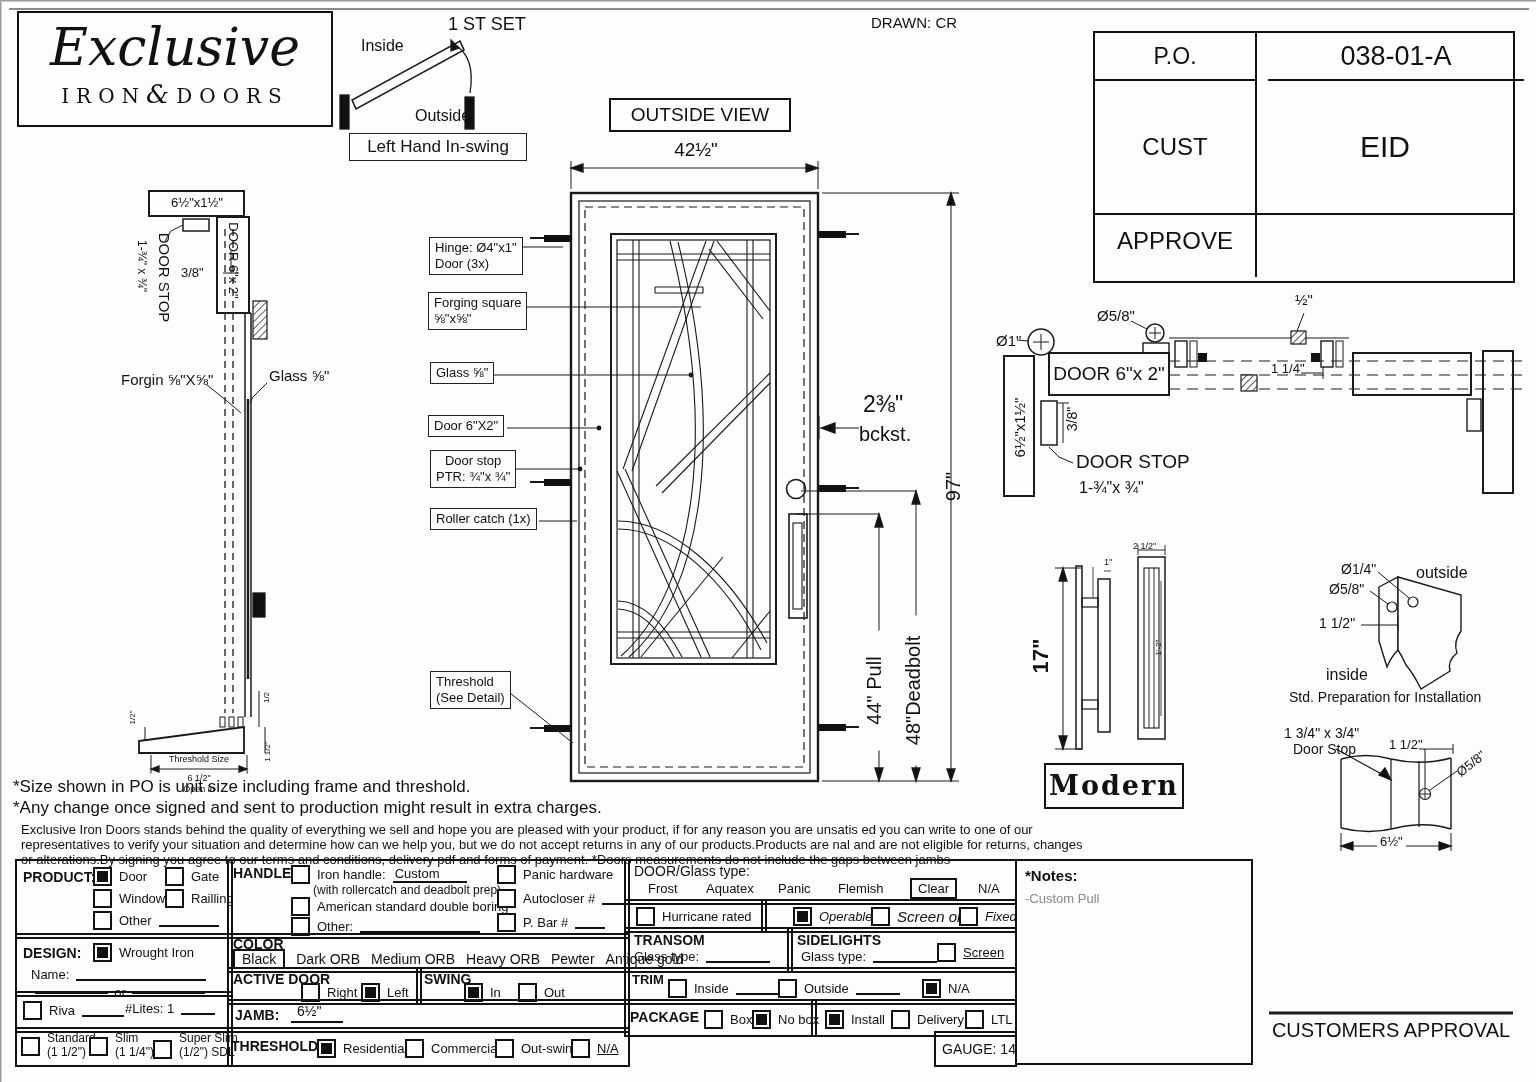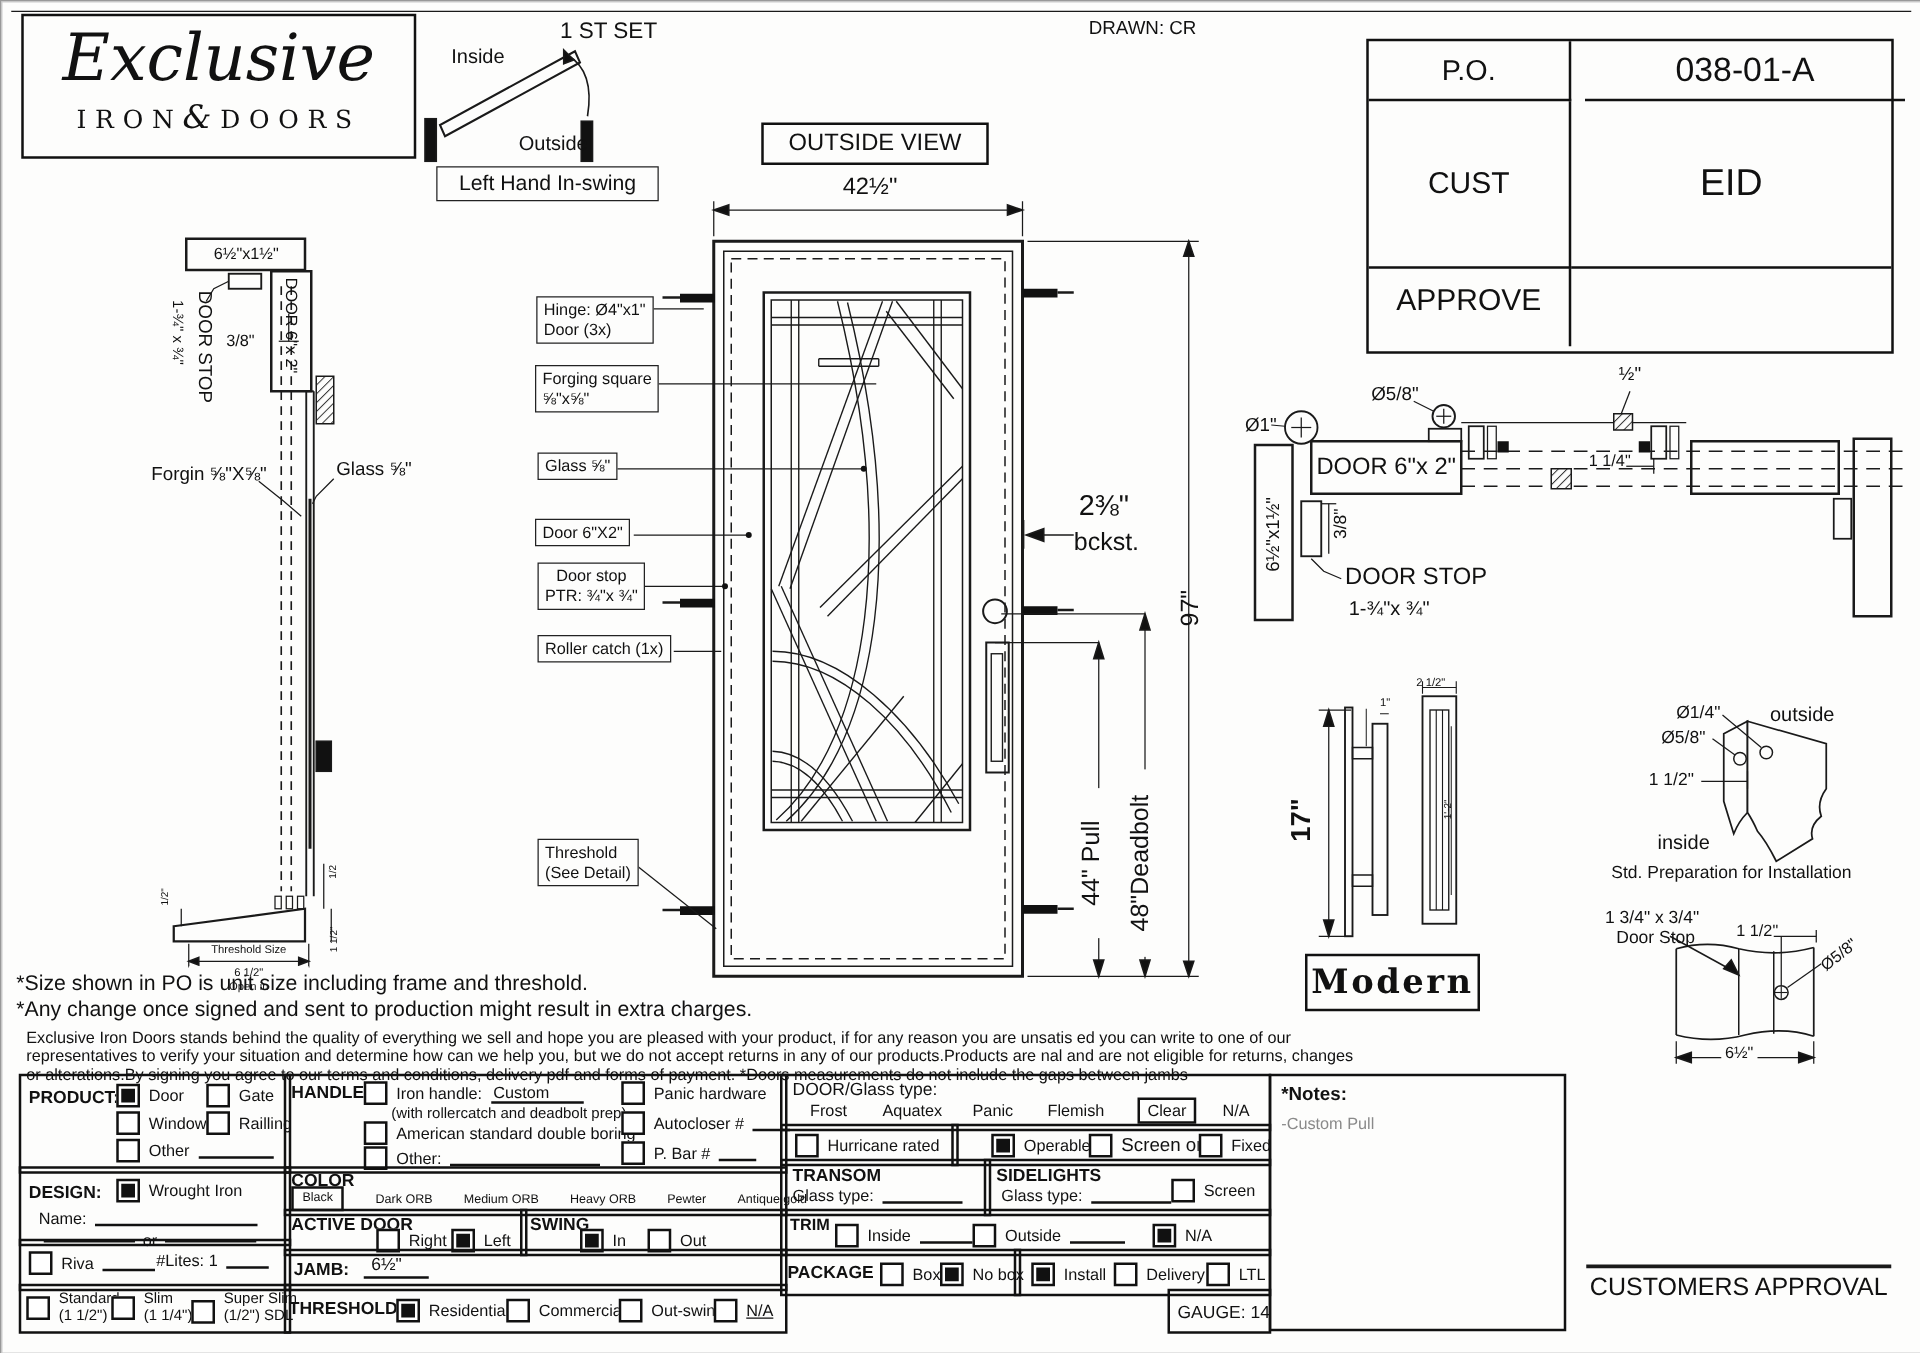--- a/index.html
+++ b/index.html
@@ -455,21 +455,21 @@
         <span class="ul" style="width:30px;"></span>
       </label>
     <label class="opt" style="left:268px;top:52px;">
         <span class="cb"></span>
         <span>P. Bar #</span>
         <span class="ul" style="width:30px;"></span>
       </label>
   </div>
   <div class="cell" style="left:226px;top:932px;width:399px;height:36px;">
     <span class="abs seclab" style="left:4px;top:1px;">COLOR</span>
-    <div class="abs" style="left:4px;top:14px;width:390px;display:flex;align-items:center;gap:25px;font-size:10px;white-space:nowrap;">
+    <div class="abs" style="left:4px;top:14px;width:390px;display:flex;align-items:center;gap:11px;font-size:14px;white-space:nowrap;">
       <span style="border:2px solid #111;padding:0 7px;line-height:16px;">Black</span>
       <span>Dark ORB</span>
       <span>Medium ORB</span>
       <span>Heavy ORB</span>
       <span>Pewter</span>
       <span>Antique gold</span>
     </div>
   </div>
   <div class="cell" style="left:226px;top:966px;width:191px;height:34px;">
     <span class="abs seclab" style="left:4px;top:2px;">ACTIVE DOOR</span>
@@ -525,21 +525,21 @@
     <span class="abs lbl" style="left:212px;top:20px;">Flemish</span>
     <span class="abs lbl" style="left:284px;top:17px;border:2px solid #111;padding:0 6px;line-height:17px;">Clear</span>
     <span class="abs lbl" style="left:352px;top:20px;">N/A</span>
   </div>
   <div class="cell" style="left:623px;top:898px;width:139px;height:30px;">
     <label class="opt" style="left:10px;top:6px;">
         <span class="cb"></span>
         <span>Hurricane rated</span>
       </label>
   </div>
-  <div class="cell" style="left:760px;top:898px;width:252px;height:30px;">
+  <div class="cell" style="left:760px;top:898px;width:252px;height:30px;font-style:italic;">
     <label class="opt" style="left:30px;top:6px;">
         <span class="cb checked"></span>
         <span>Operable</span>
       </label>
     <label class="opt" style="left:108px;top:6px;">
         <span class="cb"></span>
         <span style="font-size:15px;">Screen or</span>
       </label>
     <label class="opt" style="left:196px;top:6px;">
         <span class="cb"></span>
@@ -552,21 +552,21 @@
         <span>Glass type:</span>
         <span class="ul" style="width:64px;"></span>
       </label>
   </div>
   <div class="cell" style="left:786px;top:926px;width:226px;height:42px;">
     <span class="abs seclab" style="left:8px;top:3px;">SIDELIGHTS</span>
     <label class="opt" style="left:12px;top:20px;">
         <span>Glass type:</span>
         <span class="ul" style="width:64px;"></span>
       </label>
-    <label class="opt" style="left:148px;top:14px;">
+    <label class="opt" style="left:148px;top:14px;text-decoration:underline;">
         <span class="cb"></span>
         <span>Screen</span>
       </label>
   </div>
   <div class="cell" style="left:623px;top:966px;width:389px;height:34px;">
     <span class="abs seclab" style="left:6px;top:3px;font-size:13px;">TRIM</span>
     <label class="opt" style="left:42px;top:10px;">
         <span class="cb"></span>
         <span>Inside</span>
         <span class="ul" style="width:44px;"></span>

